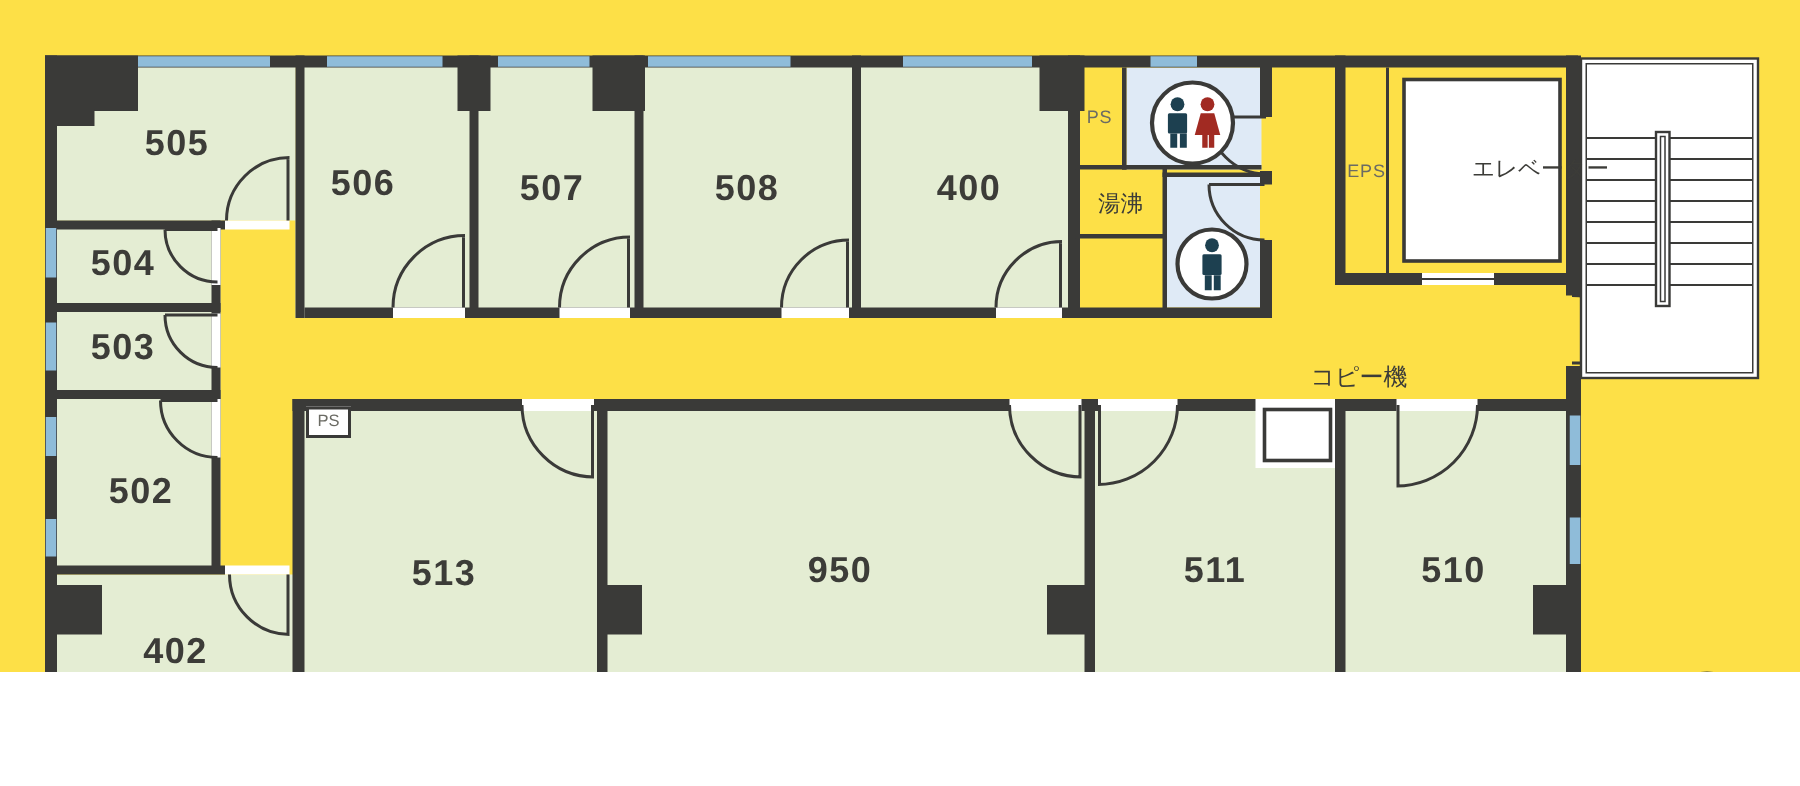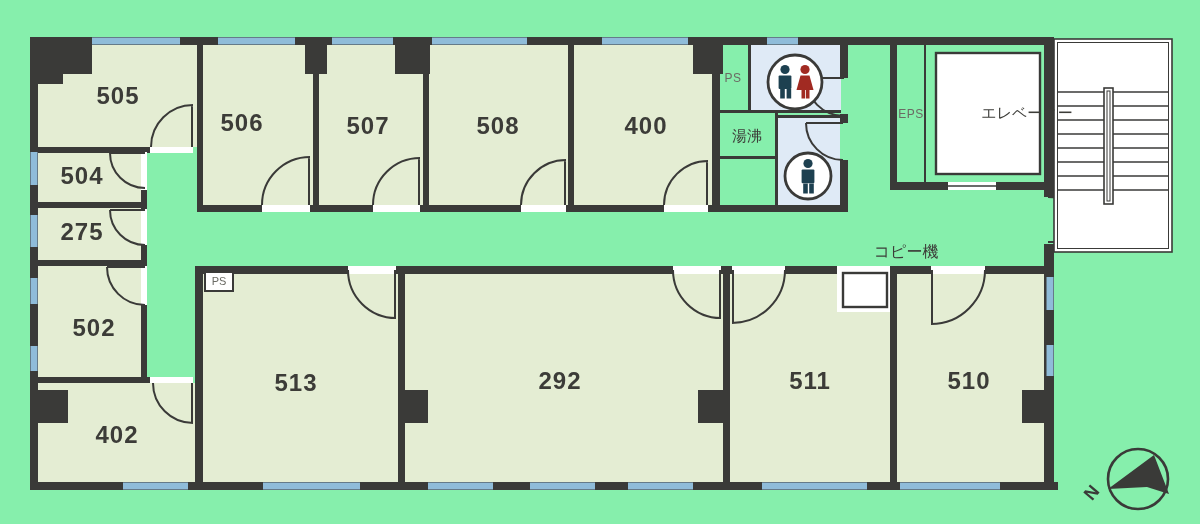--- a/index.html
+++ b/index.html
@@ -1,16 +1,16 @@
 <!DOCTYPE html>
 <html><head>
 <meta charset="utf-8">
 <style>
   html,body{margin:0;padding:0;background:#ffffff;}
-  .plan{position:relative;width:1200px;height:524px;background:#86efac;overflow:hidden;
+  .plan{position:relative;width:1200px;height:448px;background:#fde047;overflow:hidden;
         font-family:"Liberation Sans","DejaVu Sans",sans-serif;}
   .plan svg{position:absolute;left:0;top:0;}
   .lbl{position:absolute;transform:translate(-50%,-50%);font-weight:bold;font-size:24px;
        color:#3c3c38;letter-spacing:1px;white-space:nowrap;}
   .lbl-jp{position:absolute;transform:translate(-50%,-50%);font-weight:normal;font-size:15px;
        color:#3c3c38;white-space:nowrap;}
   .lbl-sm{position:absolute;transform:translate(-50%,-50%);font-weight:normal;font-size:12px;
        color:#6b6b64;white-space:nowrap;letter-spacing:0.5px;}
   .ps-box{position:absolute;left:204px;top:271px;width:26px;height:17px;background:#fff;
        border:2px solid #3a3a38;font-size:11px;color:#6b6b64;text-align:center;line-height:17px;}
@@ -206,25 +206,25 @@
     <polygon points="1108,489 1154,455 1169,494 1147,487" fill="#3a3a38"></polygon>
   </g>
 </svg>
 
   <div class="lbl" style="left:118px;top:96px">505</div>
   <div class="lbl" style="left:242px;top:123px">506</div>
   <div class="lbl" style="left:368px;top:126px">507</div>
   <div class="lbl" style="left:498px;top:126px">508</div>
   <div class="lbl" style="left:646px;top:126px">400</div>
   <div class="lbl" style="left:82px;top:176px">504</div>
-  <div class="lbl" style="left:82px;top:232px">275</div>
+  <div class="lbl" style="left:82px;top:232px">503</div>
   <div class="lbl" style="left:94px;top:328px">502</div>
   <div class="lbl" style="left:117px;top:435px">402</div>
   <div class="lbl" style="left:296px;top:383px">513</div>
-  <div class="lbl" style="left:560px;top:381px">292</div>
+  <div class="lbl" style="left:560px;top:381px">950</div>
   <div class="lbl" style="left:810px;top:381px">511</div>
   <div class="lbl" style="left:969px;top:381px">510</div>
 
   <div class="lbl-sm" style="left:733px;top:78px">PS</div>
   <div class="lbl-jp" style="left:747px;top:136px">湯沸</div>
   <div class="lbl-sm" style="left:911px;top:114px">EPS</div>
   <div class="lbl-jp" style="left:1027px;top:113px">エレベーター</div>
   <div class="lbl-jp copier-lbl" style="left:866px;top:252px">コピー機</div>
   <div class="ps-box">PS</div>
   <div class="north-n">N</div>

